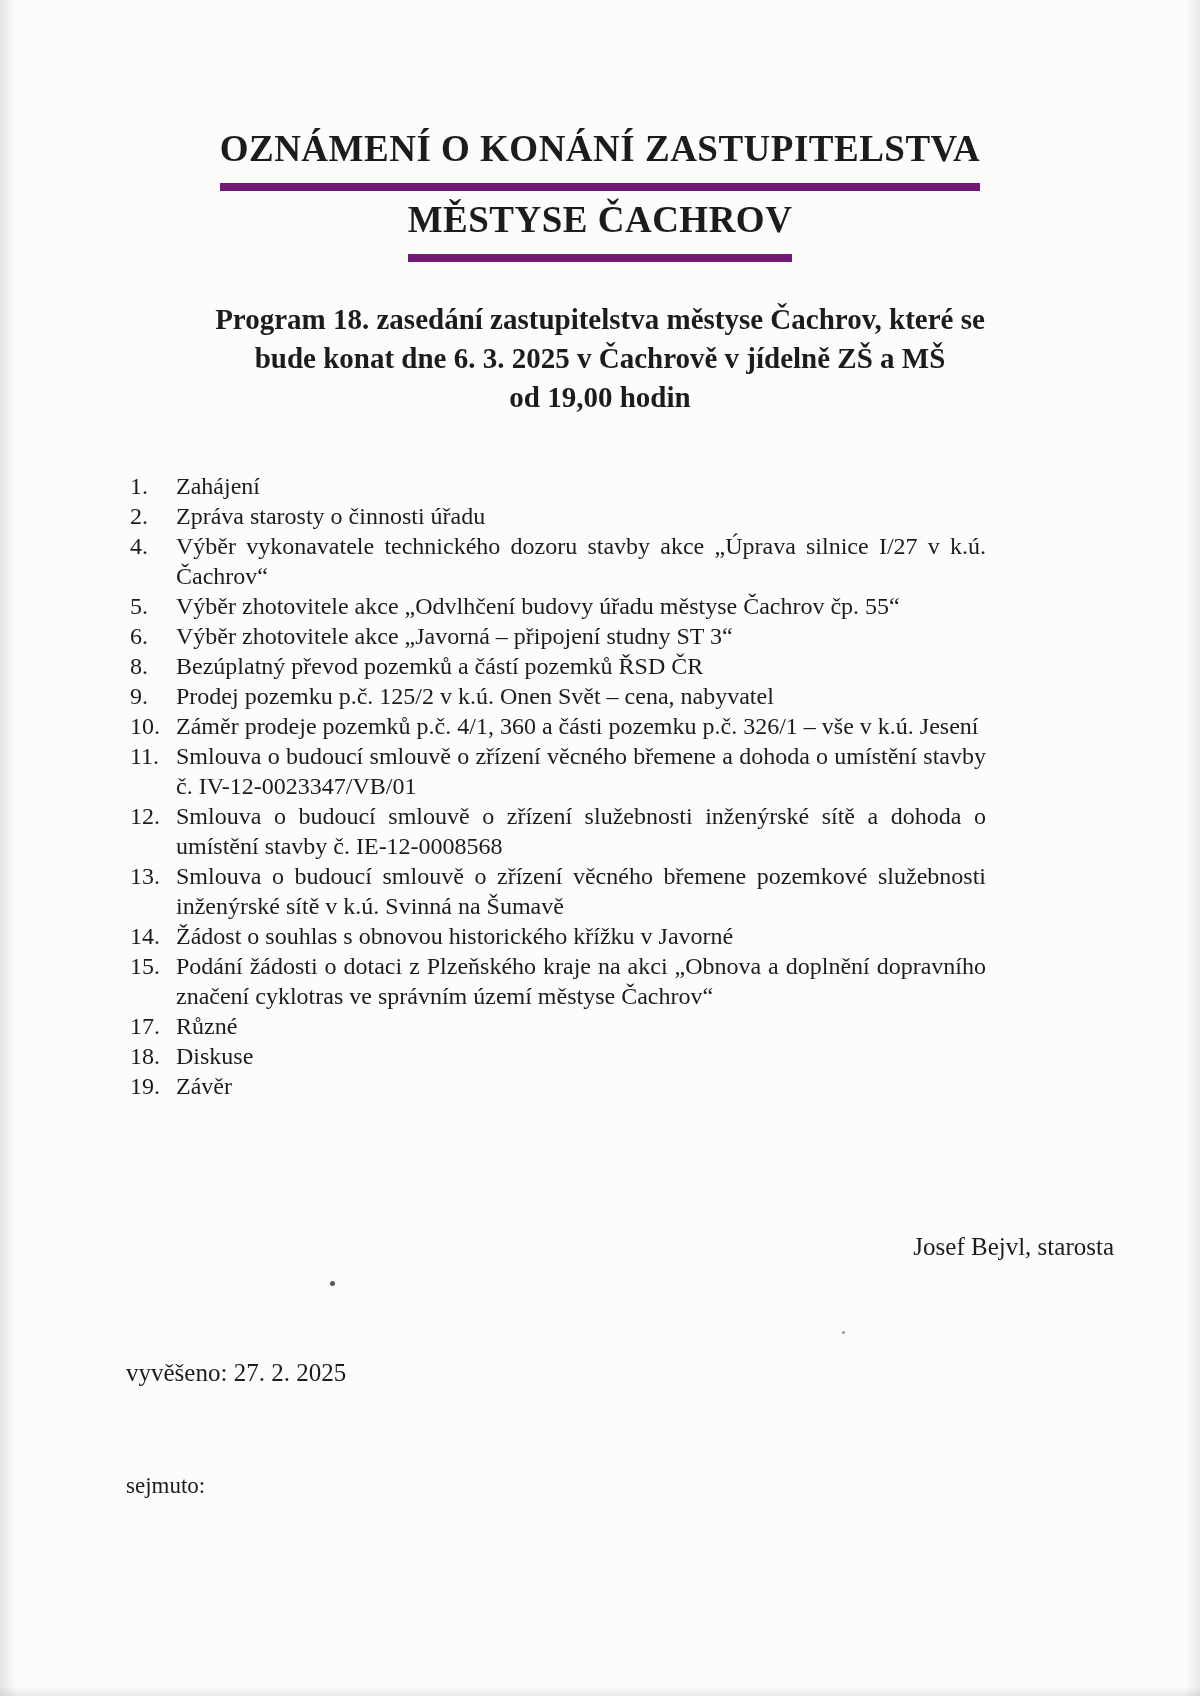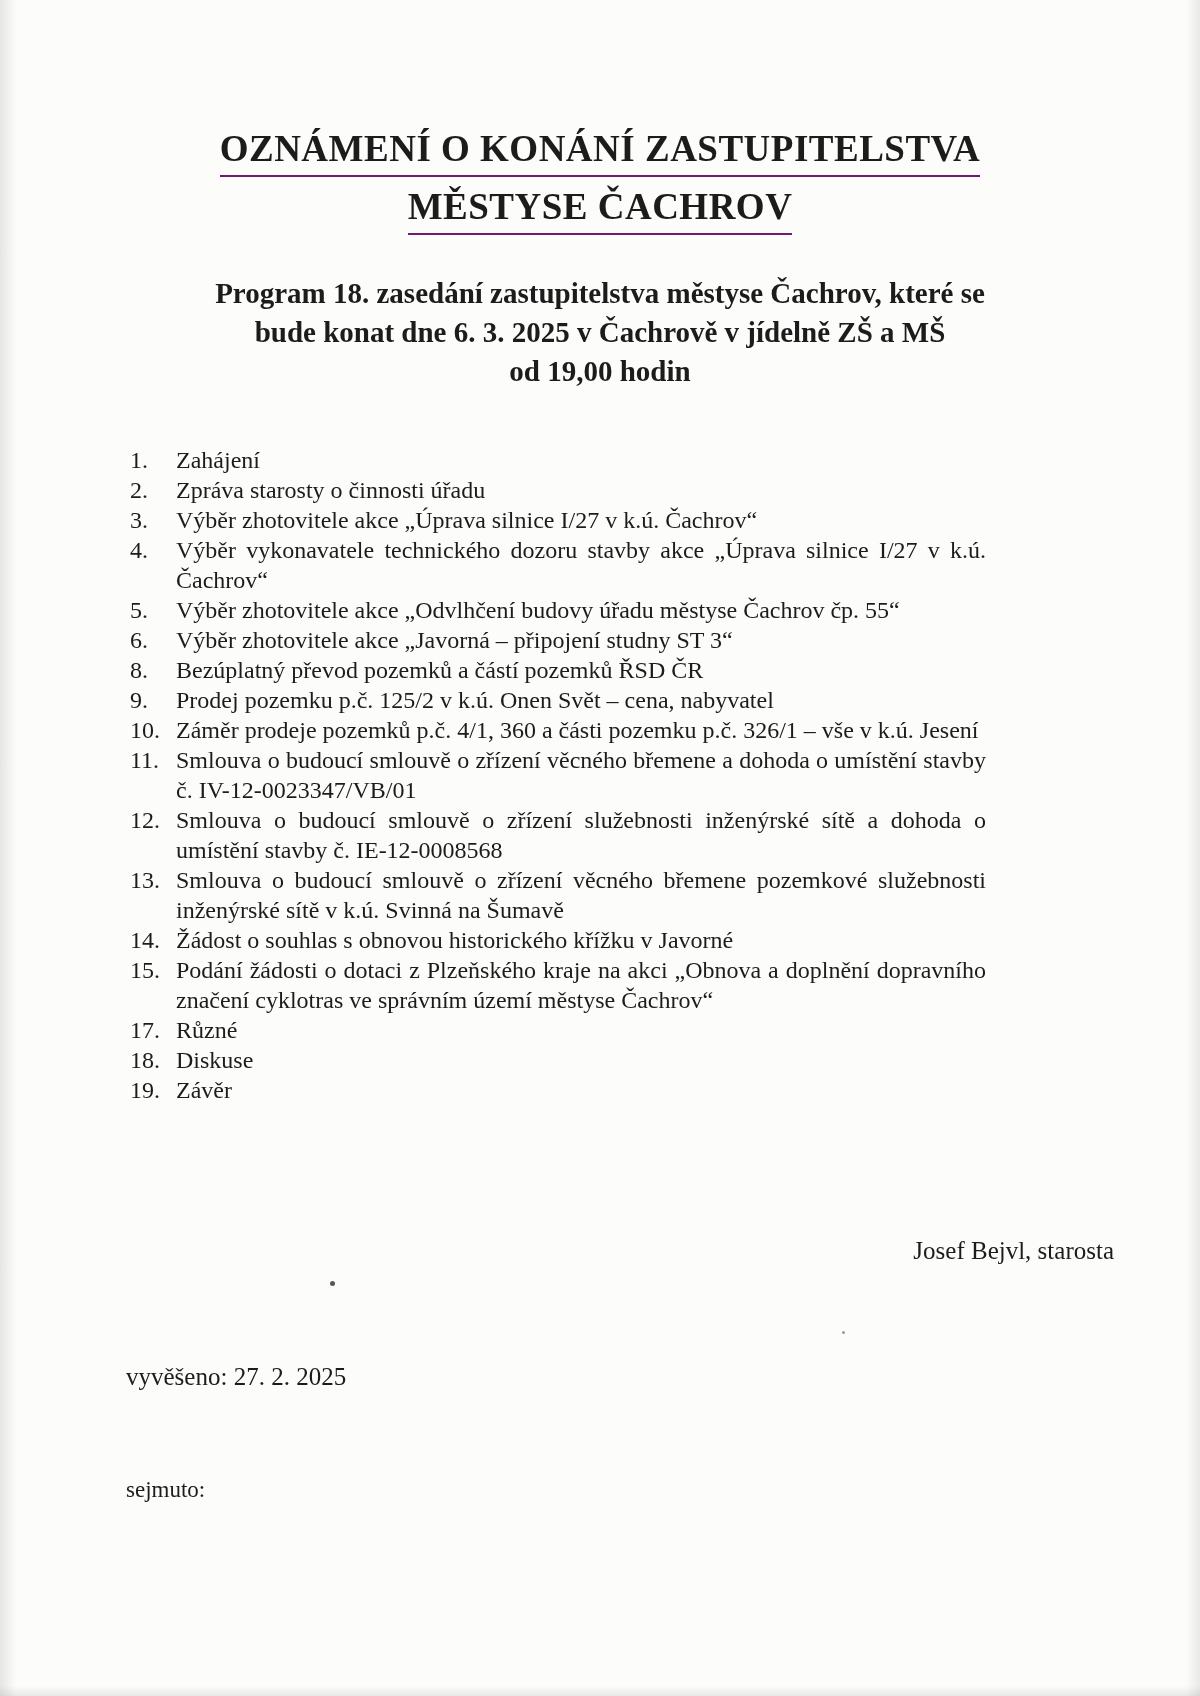--- a/index.html
+++ b/index.html
@@ -47,22 +47,22 @@
     margin: 0;
     padding-top: 120px;
     text-align: center;
     font-size: 37px;
     font-weight: bold;
     letter-spacing: 0.5px;
     line-height: 58px;
   }
   .doc-title .title-line {
     display: inline-block;
-    border-bottom: 2px solid #701a75;
-    padding-bottom: 4px;
+    border-bottom: 8px solid #701a75;
+    padding-bottom: 12px;
     line-height: 44px;
   }
   .doc-subtitle {
     margin-top: 38px;
     text-align: center;
     font-size: 29px;
     font-weight: bold;
     line-height: 39px;
   }
   .doc-subtitle .subtitle-line { display: block; }
@@ -121,21 +121,20 @@
 
   <div class="doc-subtitle">
     <span class="subtitle-line">Program 18. zasedání zastupitelstva městyse Čachrov, které se</span>
     <span class="subtitle-line">bude konat dne 6. 3. 2025 v Čachrově v jídelně ZŠ a MŠ</span>
     <span class="subtitle-line">od 19,00 hodin</span>
   </div>
 
   <ol class="agenda-list">
       <li><span class="num">1.</span><span>Zahájení</span></li>
       <li><span class="num">2.</span><span>Zpráva starosty o činnosti úřadu</span></li>
-      <li><span class="num">3.</span><span>Výběr zhotovitele akce „Úprava silnice I/27 v k.ú. Čachrov“</span></li>
       <li><span class="num">4.</span><span>Výběr vykonavatele technického dozoru stavby akce „Úprava silnice I/27 v k.ú. Čachrov“</span></li>
       <li><span class="num">5.</span><span>Výběr zhotovitele akce „Odvlhčení budovy úřadu městyse Čachrov čp. 55“</span></li>
       <li><span class="num">6.</span><span>Výběr zhotovitele akce „Javorná – připojení studny ST 3“</span></li>
       <li><span class="num">8.</span><span>Bezúplatný převod pozemků a částí pozemků ŘSD ČR</span></li>
       <li><span class="num">9.</span><span>Prodej pozemku p.č. 125/2 v k.ú. Onen Svět – cena, nabyvatel</span></li>
       <li><span class="num">10.</span><span>Záměr prodeje pozemků p.č. 4/1, 360 a části pozemku p.č. 326/1 – vše v k.ú. Jesení</span></li>
       <li><span class="num">11.</span><span>Smlouva o budoucí smlouvě o zřízení věcného břemene a dohoda o umístění stavby č. IV-12-0023347/VB/01</span></li>
       <li><span class="num">12.</span><span>Smlouva o budoucí smlouvě o zřízení služebnosti inženýrské sítě a dohoda o umístění stavby č. IE-12-0008568</span></li>
       <li><span class="num">13.</span><span>Smlouva o budoucí smlouvě o zřízení věcného břemene pozemkové služebnosti inženýrské sítě v k.ú. Svinná na Šumavě</span></li>
       <li><span class="num">14.</span><span>Žádost o souhlas s obnovou historického křížku v Javorné</span></li>

